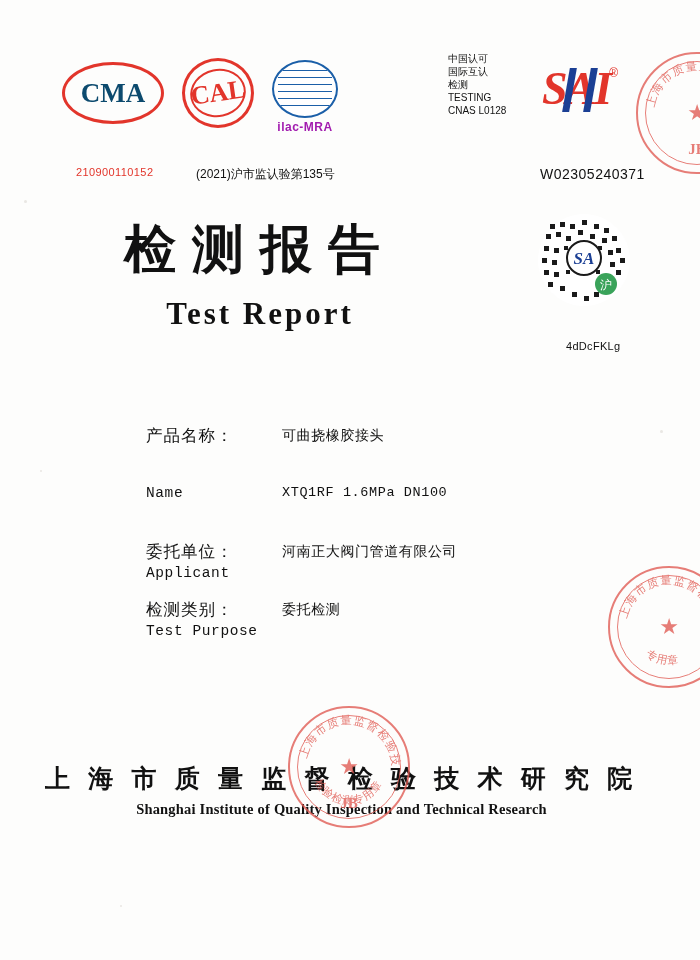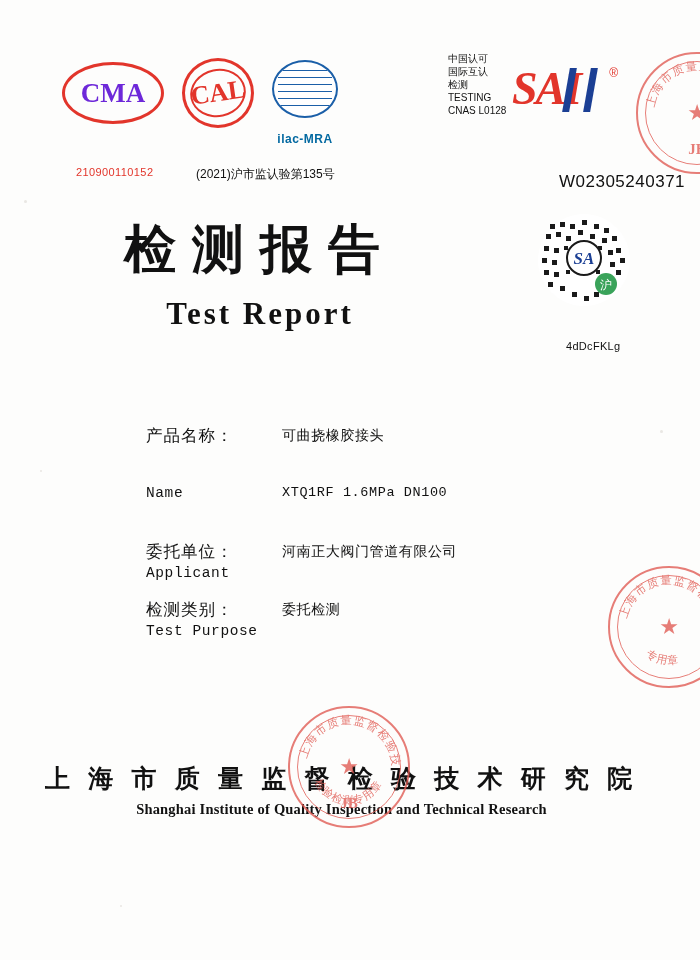--- a/index.html
+++ b/index.html
@@ -47,21 +47,21 @@
     position: relative;
   }
   .cma-text {
     position: absolute;
     top: 50%;
     left: 50%;
     transform: translate(-50%, -50%);
     font-family: "Liberation Serif", serif;
     font-weight: bold;
     font-size: 27px;
-    color: #6d28d9;
+    color: #0c4a6e;
     letter-spacing: 0px;
     white-space: nowrap;
   }
 
   
   .logo-cal { left: 182px; top: 6px; }
   .cal-outer {
     width: 66px;
     height: 64px;
     border: 3px solid #e2352b;
@@ -103,25 +103,25 @@
     background: #fff;
   }
   .ilac-circle i {
     position: absolute;
     left: 4px;
     right: 4px;
     height: 0;
     border-top: 1.5px solid #1b5fa8;
   }
   .ilac-label {
-    margin-top: 14px;
+    margin-top: 2px;
     font-family: "Liberation Sans", sans-serif;
     font-weight: bold;
     font-size: 12px;
-    color: #0369a1;
+    color: #a21caf;
     letter-spacing: 0.5px;
   }
 
   
   .logo-cnas { left: 358px; top: 10px; }
   .cnas-shape {
     width: 80px;
     height: 52px;
     position: relative;
   }
@@ -162,20 +162,21 @@
   
   .logo-sai { left: 512px; top: 14px; }
   .sai-text {
     font-family: "Liberation Serif", serif;
     font-weight: bold;
     font-style: italic;
     font-size: 46px;
     color: #e2352b;
     letter-spacing: -2px;
     line-height: 46px;
+    margin-left: 30px;
   }
   .sai-reg {
     position: absolute;
     right: -14px;
     top: 0px;
     font-size: 12px;
     color: #e2352b;
     font-style: normal;
   }
   .sai-blue {
@@ -216,26 +217,25 @@
   }
   .num-mid {
     position: absolute;
     left: 196px;
     top: 0;
     color: #111;
     font-size: 12px;
   }
   .num-right {
     position: absolute;
-    left: 559px;
+    left: 540px;
     top: 0;
     color: #111;
-    font-size: 17px;
+    font-size: 14px;
     letter-spacing: 0.5px;
-    margin-top: 6px;
   }
 
   
   .title-cn {
     position: absolute;
     top: 215px;
     left: 0;
     width: 520px;
     text-align: center;
     font-family: "Liberation Serif", serif;

